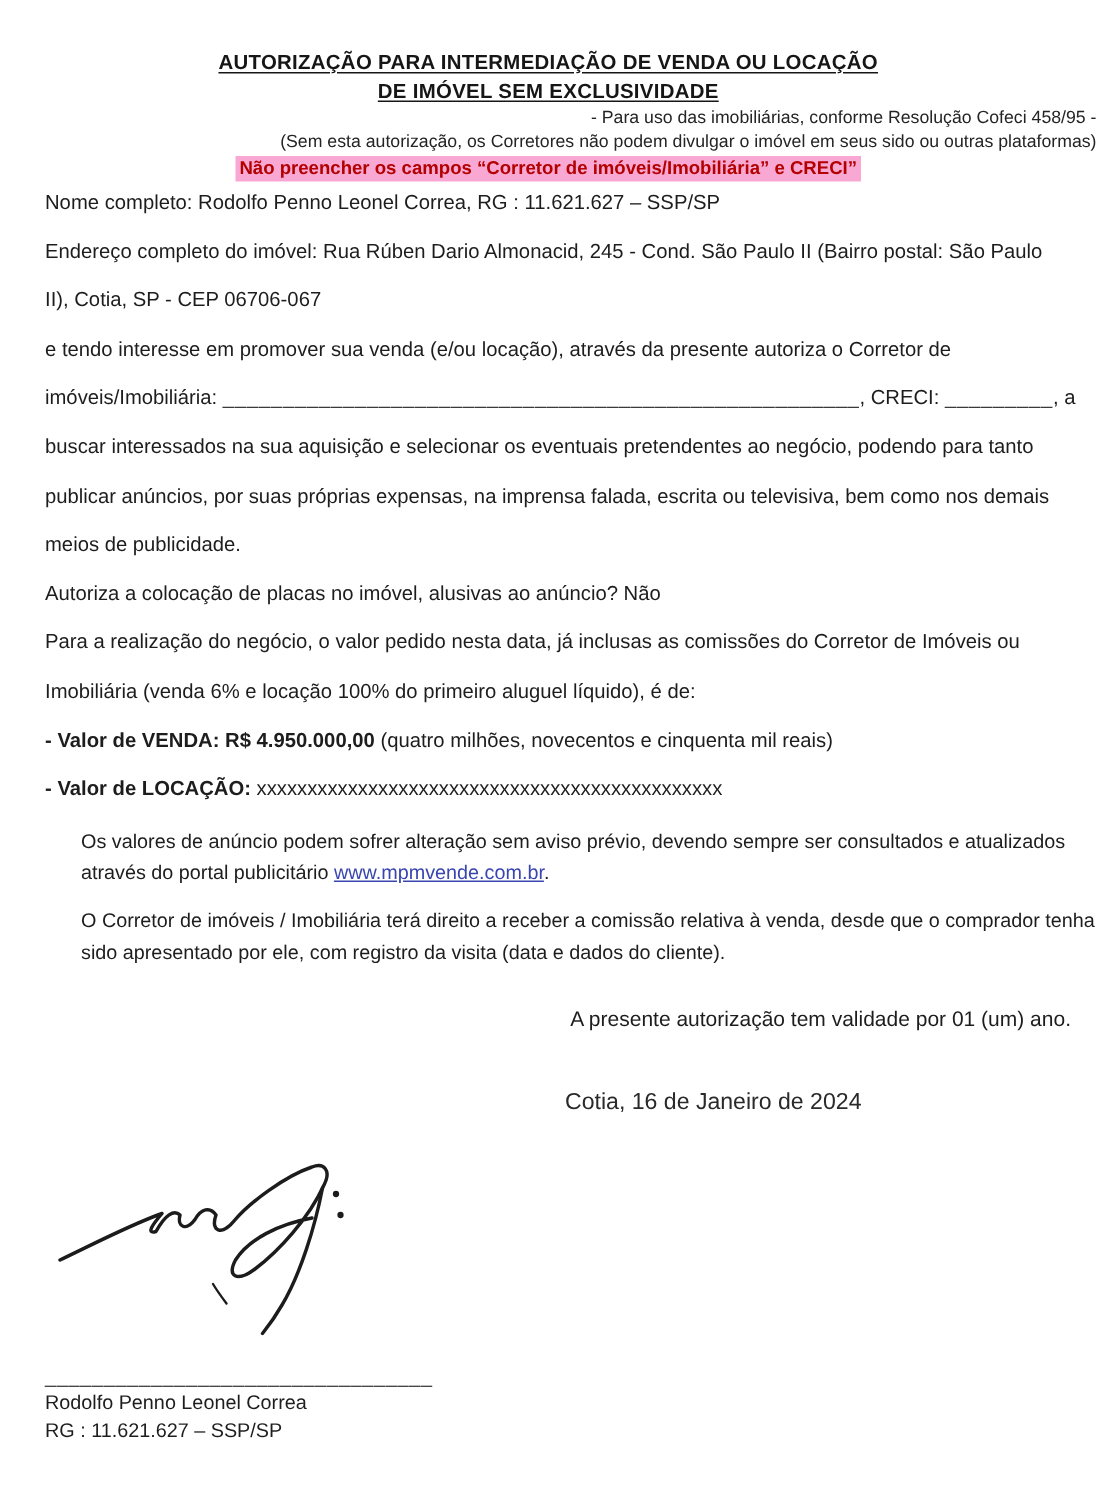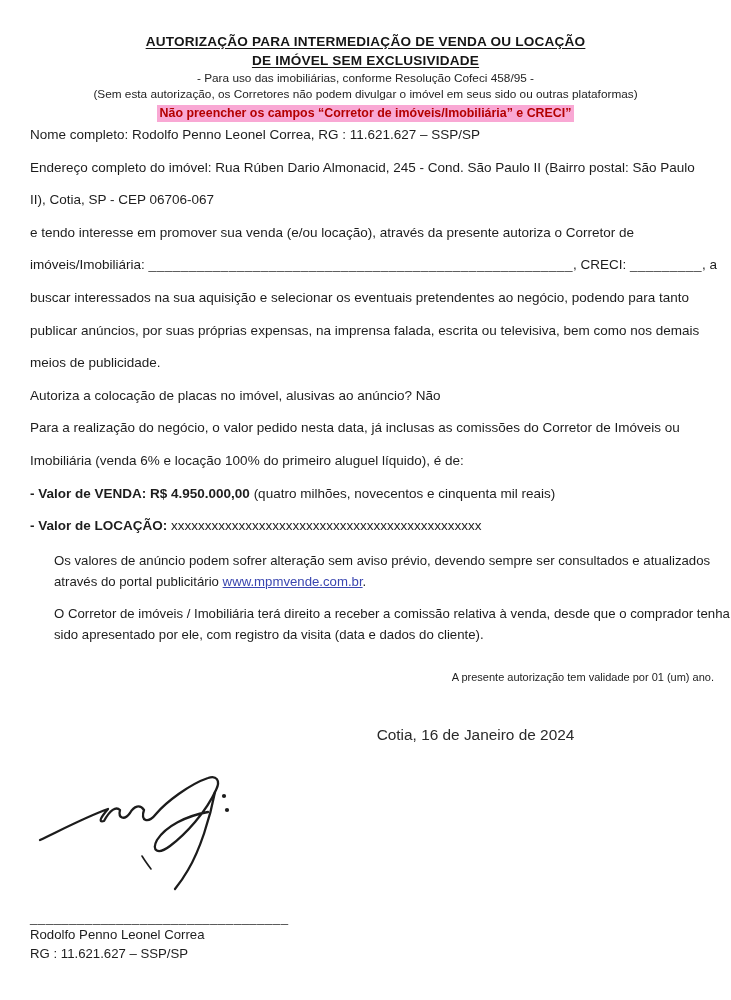--- a/index.html
+++ b/index.html
@@ -12,21 +12,21 @@
     overflow:hidden;
     padding-left:28px;
   }
   
   .header{position:absolute;top:32px;left:0;width:731px;text-align:center;}
   .title-line{
     font-weight:bold;font-size:13.6px;line-height:19px;
     text-decoration:underline;text-underline-offset:2px;
     letter-spacing:.2px;color:#161616;
   }
-  .note-line{font-size:11.8px;line-height:14.5px;color:#242424;margin-top:1px;}
+  .note-line{font-size:11.8px;line-height:14.5px;color:#242424;margin-top:1px;text-align:right;}
   .warning-line{margin-top:2px;}
   .warning-hl{
     display:inline-block;
     font-size:12.4px;font-weight:bold;line-height:15px;
     padding:1px 3px;
   }
   
   .body-double{
     position:absolute;top:119px;left:30px;width:681px;
     font-size:13.5px;color:#1d1d1d;
@@ -34,21 +34,21 @@
   .bline{height:32.6px;line-height:32.6px;white-space:nowrap;}
   .bold{font-weight:bold;}
   .blank{letter-spacing:.5px;color:#3a3a3a;}
   
   .notice{position:absolute;left:30px;width:690px;font-size:13.2px;line-height:20.5px;color:#1d1d1d;}
   .notice-1{top:551px;}
   .notice-2{top:604px;}
   .nline{white-space:nowrap;margin-left:24px;}
   .doc-link{text-decoration:underline;cursor:pointer;}
   
-  .validity{position:absolute;top:671px;left:0;right:45px;text-align:right;font-size:11px;white-space:nowrap;}
+  .validity{position:absolute;top:671px;left:0;right:45px;text-align:right;font-size:14px;white-space:nowrap;}
   .dateline{position:absolute;top:726px;left:0;width:731px;text-align:center;font-size:15.4px;color:#2a2a2a;white-space:nowrap;text-indent:220px;}
   
   .sig-svg{position:absolute;left:38px;top:766px;}
   .sig-block{position:absolute;left:30px;top:910px;font-size:13.2px;line-height:18.5px;color:#1d1d1d;}
   .sig-rule{letter-spacing:.5px;color:#3a3a3a;line-height:16px;}
 </style>
 </head>
 <body>
 
 <div class="page">

